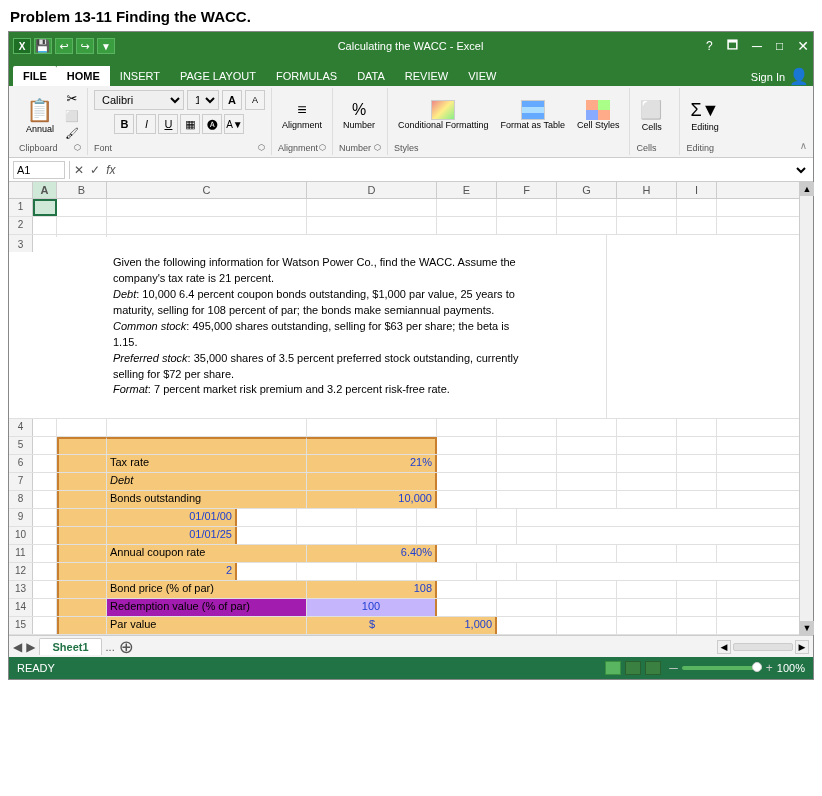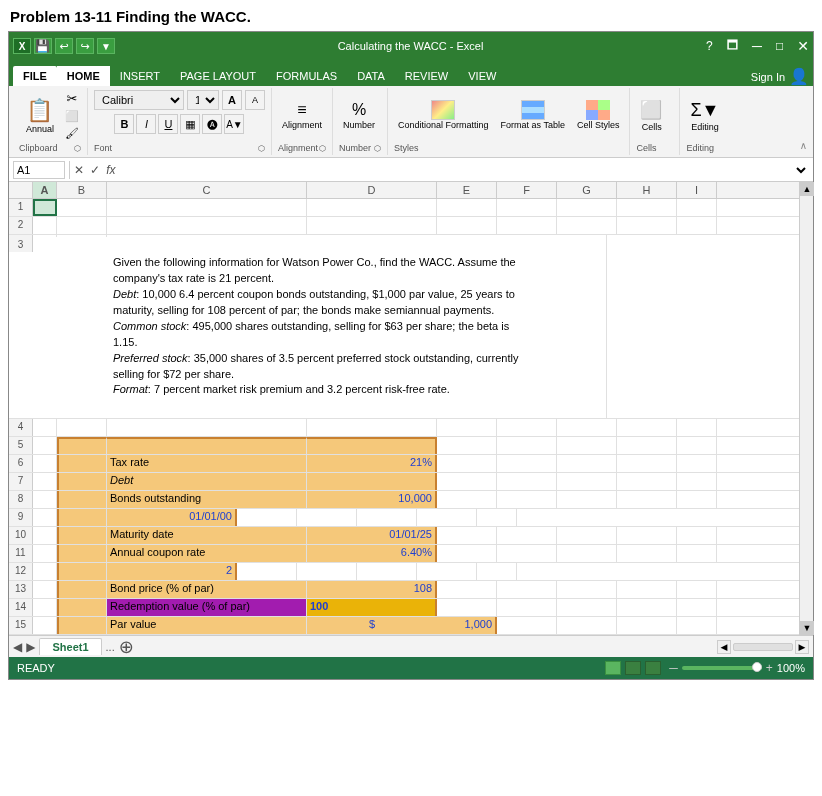--- a/index.html
+++ b/index.html
@@ -96,21 +96,20 @@
       gap: 2px;
       flex: 1;
     }
     .ribbon-group-label {
       font-size: 9px;
       color: #555;
       text-align: center;
       width: 100%;
       margin-top: 2px;
       display: flex;
-      align-items: center;
       justify-content: space-between;
     }
     .ribbon-btn {
       display: flex;
       flex-direction: column;
       align-items: center;
       justify-content: center;
       padding: 2px 4px;
       cursor: pointer;
       border-radius: 2px;
@@ -677,21 +676,20 @@
         <div class="cell col-f"></div>
         <div class="cell col-g"></div>
         <div class="cell col-h"></div>
         <div class="cell col-i"></div>
       </div>
 
       <div class="row data-table-row" style="min-height:18px;">
         <div class="row-num">10</div>
         <div class="cell col-a"></div>
         <div class="cell col-b cell-b" style="background:#f5c87a;border-left:2px solid #c88030;"></div>
-        <div class="cell col-c cell-c" style="background:#f5c87a;">Maturity date</div>
         <div class="cell col-d cell-d" style="background:#f5c87a;color:#2040d0;text-align:right;border-right:2px solid #c88030;">01/01/25</div>
         <div class="cell col-e"></div>
         <div class="cell col-f"></div>
         <div class="cell col-g"></div>
         <div class="cell col-h"></div>
         <div class="cell col-i"></div>
       </div>
 
       <div class="row data-table-row" style="min-height:18px;">
         <div class="row-num">11</div>
@@ -729,21 +727,21 @@
         <div class="cell col-g"></div>
         <div class="cell col-h"></div>
         <div class="cell col-i"></div>
       </div>
 
       <div class="row data-table-row" style="min-height:18px;">
         <div class="row-num">14</div>
         <div class="cell col-a"></div>
         <div class="cell col-b cell-b" style="background:#f5c87a;border-left:2px solid #c88030;"></div>
         <div class="cell col-c cell-c" style="background:#a21caf;">Redemption value (% of par)</div>
-        <div class="cell col-d cell-d" style="background:#eab308;color:#2040d0;text-align:left;border-right:2px solid #c88030;font-weight:bold;">100</div>
+        <div class="cell col-d cell-d" style="background:#c4b5fd;color:#2040d0;text-align:center;border-right:2px solid #c88030;">100</div>
         <div class="cell col-e"></div>
         <div class="cell col-f"></div>
         <div class="cell col-g"></div>
         <div class="cell col-h"></div>
         <div class="cell col-i"></div>
       </div>
 
       <div class="row data-table-row" style="min-height:18px;">
         <div class="row-num">15</div>
         <div class="cell col-a"></div>

